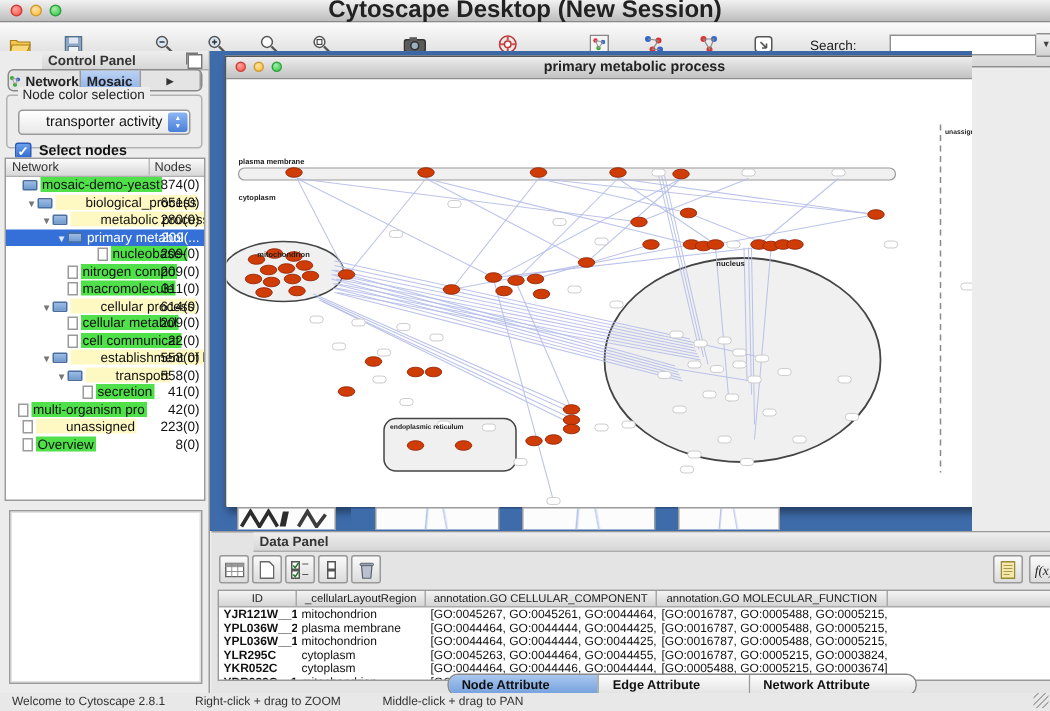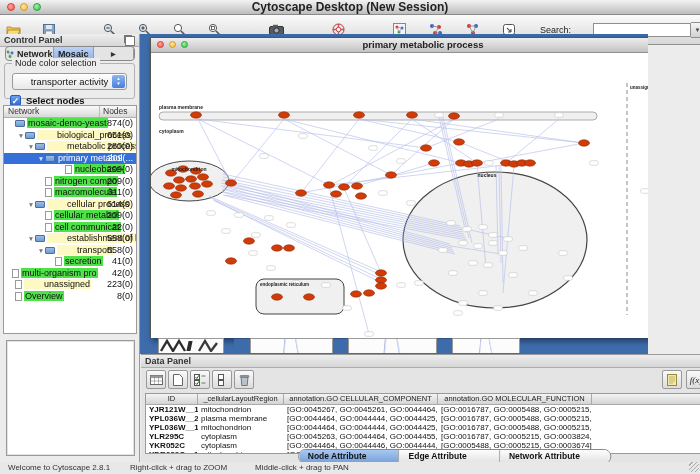--- a/index.html
+++ b/index.html
@@ -4,32 +4,32 @@
 <style>
   html,body{margin:0;padding:0;}
   body{width:700px;height:474px;font-family:"Liberation Sans",sans-serif;overflow:hidden;background:#ececec;}
   .app{position:relative;width:700px;height:474px;background:#ececec;overflow:hidden;}
   
   .titlebar{position:absolute;top:0;left:0;right:0;height:14px;background:linear-gradient(#f2f2f2,#bdbdbd);border-bottom:1px solid #8a8a8a;}
   .tl{position:absolute;top:3px;width:8px;height:8px;border-radius:50%;box-sizing:border-box;}
   .tl-red{left:7px;background:radial-gradient(circle at 35% 30%,#ffa59e,#f9544a);border:1px solid #cf3e36;}
   .tl-yellow{left:20px;background:radial-gradient(circle at 35% 30%,#ffe1a0,#fdbc40);border:1px solid #d09c30;}
   .tl-green{left:33px;background:radial-gradient(circle at 35% 30%,#a5eea5,#34c748);border:1px solid #2ba23e;}
-  .apptitle{text-align:center;font-size:12px;font-weight:bold;color:#222;line-height:14px;}
+  .apptitle{text-align:center;font-size:16px;font-weight:bold;color:#222;line-height:14px;}
   
   .toolbar{position:absolute;top:15px;left:0;right:0;height:30px;background:linear-gradient(#fbfbfb,#d7d7d7);border-bottom:1px solid #8f8f8f;display:flex;align-items:center;gap:22px;padding:0 6px;box-sizing:border-box;}
   .tbtn{width:17px;height:15px;display:flex;align-items:center;justify-content:center;}
   .tsep{width:1px;height:13px;background:#b5b5b5;margin:0 2px;}
   .searchlbl{font-size:9px;color:#222;margin-left:2px;}
   .searchbox{display:flex;align-items:center;}
   .searchinput{width:92px;height:12px;border:1px solid #8f8f8f;background:#fff;font-size:9px;padding:0 2px;}
   .searcharrow{width:13px;height:14px;border:1px solid #8f8f8f;border-left:none;background:linear-gradient(#f4f4f4,#d2d2d2);font-size:6px;color:#444;display:flex;align-items:center;justify-content:center;}
   
   .cpanel{position:absolute;left:0;top:34px;width:140px;height:428px;background:#ececec;border-right:1px solid #9a9a9a;box-sizing:border-box;}
-  .panelhdr{position:relative;height:12px;background:linear-gradient(#eee,#d6d6d6);border-bottom:1px solid #adadad;font-size:9px;font-weight:bold;color:#333;line-height:12px;padding-left:4px;}
+  .panelhdr{position:relative;height:12px;background:linear-gradient(#eee,#d6d6d6);border-bottom:1px solid #adadad;font-size:9px;font-weight:bold;color:#333;line-height:12px;padding-left:4px;margin-left:28px;}
   .floatico{position:absolute;right:4px;top:2px;width:8px;height:8px;border:1px solid #777;background:#fff;box-shadow:-2px -2px 0 -1px #777;}
   .cptabs{position:absolute;top:12px;left:5px;width:130px;height:15px;display:flex;border:1px solid #8a8a8a;border-radius:4px;overflow:hidden;background:#e4e4e4;box-sizing:border-box;}
   .cptab{flex:1;display:flex;align-items:center;justify-content:center;gap:3px;font-size:9px;font-weight:bold;color:#222;border-right:1px solid #9a9a9a;}
   .cptab.active{background:linear-gradient(#bcd2f4,#8fb3e9);}
   .cptab-arrow{width:13px;display:flex;align-items:center;justify-content:center;font-size:6px;color:#333;}
   .groupbox{position:absolute;top:29px;left:4px;width:131px;height:36px;border:1px solid #b2b2b2;border-radius:3px;box-sizing:border-box;}
   .grouplbl{position:absolute;top:-6px;left:7px;background:#ececec;padding:0 3px;font-size:9px;color:#222;}
   .combo{position:absolute;left:7px;right:7px;top:9px;height:17px;border:1px solid #9a9a9a;border-radius:3px;background:linear-gradient(#fff,#e8e8e8);font-size:9.5px;color:#111;line-height:16px;text-align:center;box-sizing:border-box;}
   .combostep{position:absolute;right:1px;top:1px;bottom:1px;width:13px;border-radius:2px;background:linear-gradient(#8cb5f2,#4a7fd8);display:flex;flex-direction:column;align-items:center;justify-content:center;color:#fff;font-size:4.5px;line-height:4.5px;}
   .checkrow{position:absolute;top:60px;left:10px;height:12px;display:flex;align-items:center;gap:5px;}

